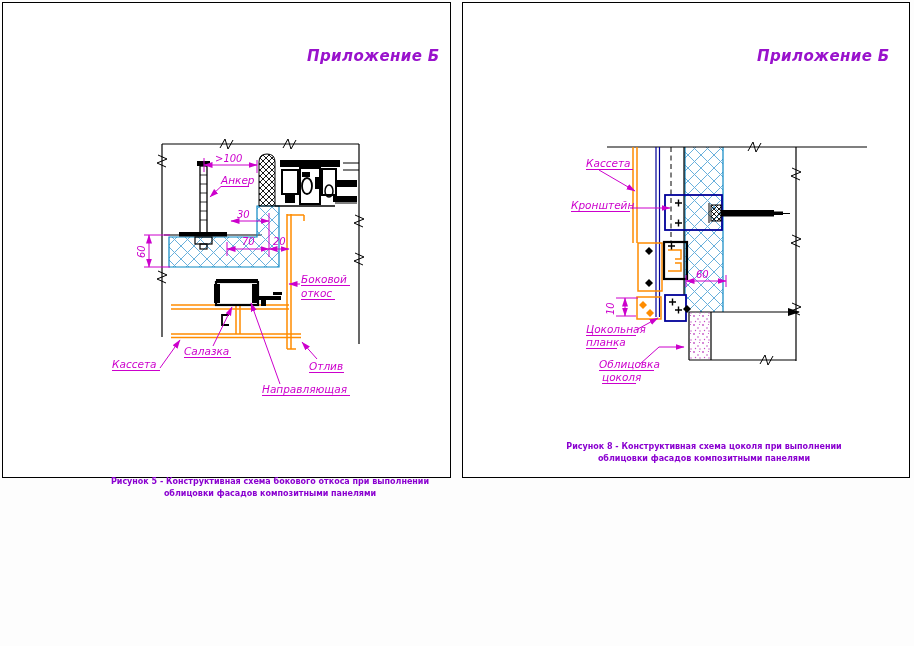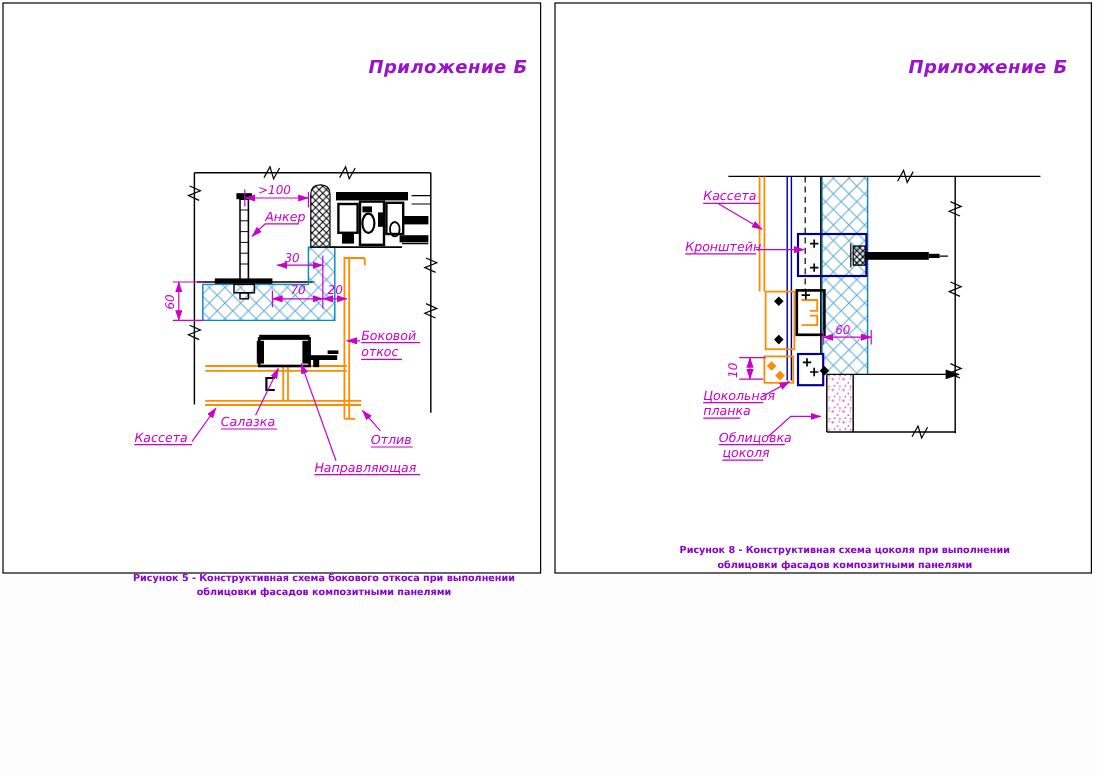--- a/index.html
+++ b/index.html
@@ -270,17 +270,17 @@
         <path d="M641,365 L660,348 H685" marker-end="url(#ar2)"></path>
     </g>
     <text class="t10" x="587" y="168">Кассета</text>
     <text class="t10" x="572" y="210">Кронштейн</text>
     <text class="t10" x="587" y="334">Цокольная</text>
     <text class="t10" x="587" y="347">планка</text>
     <text class="t10" x="600" y="369">Облицовка</text>
     <text class="t10" x="603" y="382">цоколя</text>
   </svg>
 
-  <div class="caption" style="left:36px;top:450px;">
+  <div class="caption" style="left:36px;top:438px;">
     <div>Рисунок 8 - Конструктивная схема цоколя при выполнении</div>
     <div>облицовки фасадов композитными панелями</div>
   </div>
 </div>
 
 </body></html>

